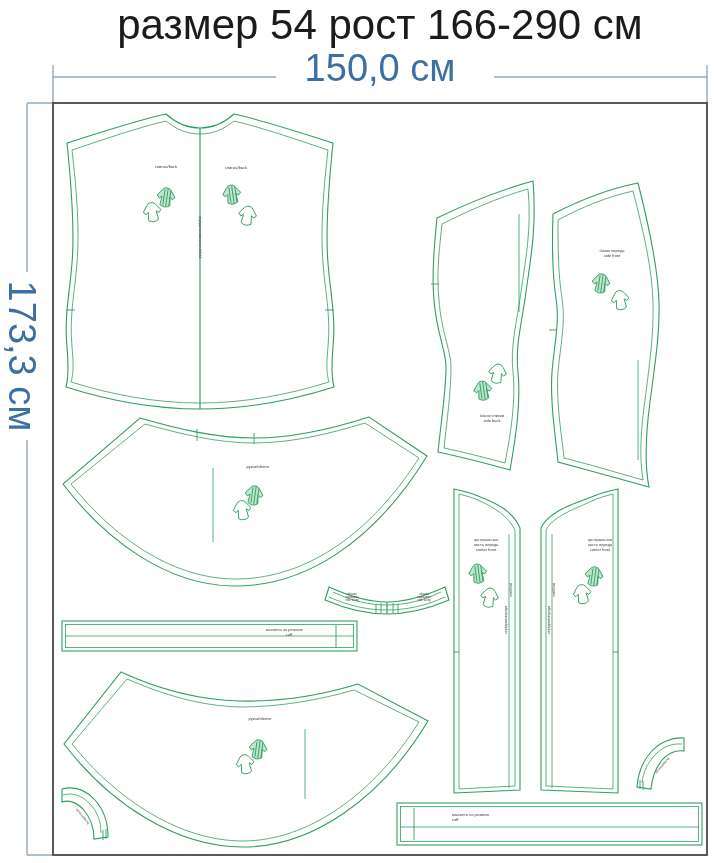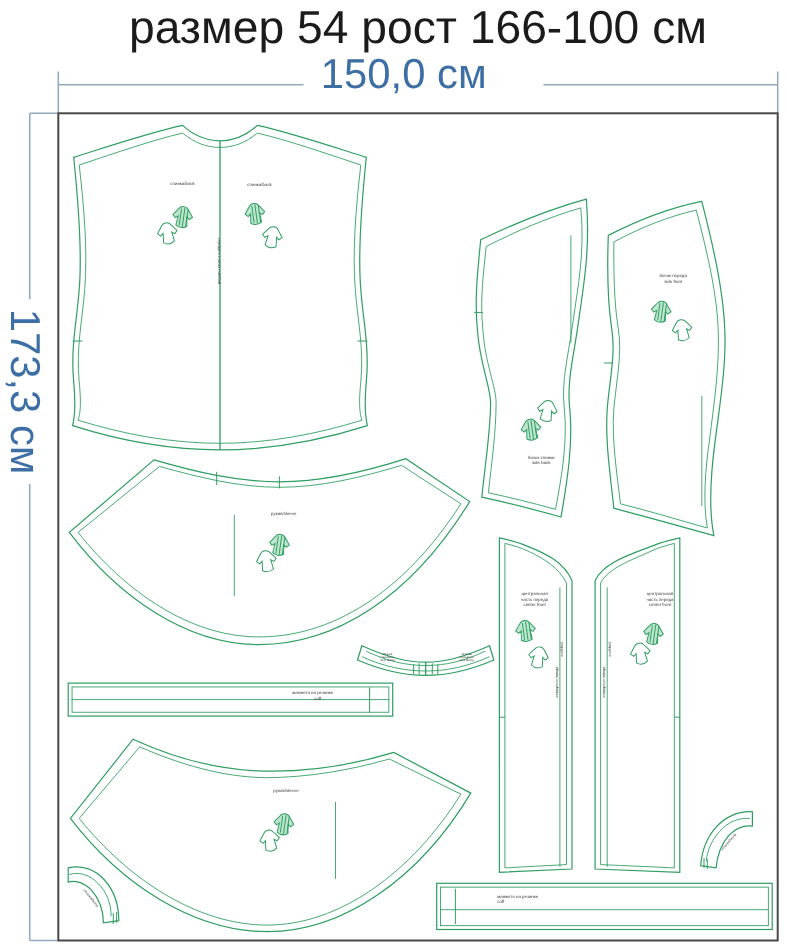--- a/index.html
+++ b/index.html
@@ -1,40 +1,40 @@
 <!DOCTYPE html>
 <html style="--pattern-green: #2f9e62; --dimension-blue: #3d6fa5; --dimension-line: #93a9c0; --frame-gray: #474747; --label-gray: #3a3a3a;"><head>
 <meta charset="utf-8">
 <style>
   html,body{margin:0;padding:0;background:#fff;}
   body{width:715px;height:863px;position:relative;font-family:"Liberation Sans",sans-serif;overflow:hidden;}
   .title{position:absolute;left:55px;top:0;width:650px;height:50px;text-align:center;
          font-size:42px;line-height:50px;color:#1b1b1b;white-space:nowrap;}
-  .dim-w{position:absolute;left:40px;top:48px;width:654px;text-align:center;
+  .dim-w{position:absolute;left:53px;top:48px;width:654px;text-align:center;
          font-size:38px;line-height:40px;color:var(--dimension-blue);}
   .dim-h{position:absolute;left:-88px;top:336px;width:220px;height:40px;text-align:center;
          font-size:38px;line-height:40px;color:var(--dimension-blue);
          transform:rotate(90deg);transform-origin:center;}
   svg{position:absolute;left:0;top:0;}
   .frame{fill:none;stroke:var(--frame-gray);stroke-width:1.8;}
   .dimline{stroke:var(--dimension-line);stroke-width:1.4;fill:none;}
   .piece{fill:#ffffff;stroke:var(--pattern-green);stroke-width:1.1;}
   .thin{fill:none;stroke:var(--pattern-green);stroke-width:0.8;}
   .mark{fill:none;stroke:var(--pattern-green);stroke-width:0.9;}
   .fold{fill:none;stroke:var(--pattern-green);stroke-width:1.2;}
   .shirtP{fill:#ffffff;stroke:var(--pattern-green);stroke-width:0.9;}
   .shirtS{fill:#bfe5cf;stroke:var(--pattern-green);stroke-width:0.9;}
   .stripe{fill:none;stroke:var(--pattern-green);stroke-width:0.9;}
   text.lbl{fill:var(--label-gray);font-size:4px;font-family:"Liberation Sans",sans-serif;}
   text.f35{font-size:3.5px;} text.f3{font-size:3px;} text.f26{font-size:2.6px;}
 </style>
 </head>
 <body>
 
-<div class="title">размер 54 рост 166-100 см</div>
+<div class="title">размер 54 рост 166-290 см</div>
 <div class="dim-w">150,0 см</div>
 <div class="dim-h">173,3 см</div>
 
 <svg width="715" height="863" viewBox="0 0 715 863">
   <defs>
     <g id="shirtP">
         <path class="shirtP" d="M5.5 7 L1 13 L3.5 15.5 L6 13.5 L5 22 Q10 25.5 15 22 L14 13.5 L16.5 15.5 L19 13 L14.5 7 Q13 4.5 10 4.5 Q7 4.5 5.5 7 Z"></path>
       </g>
     <g id="shirtS">
         <path class="shirtS" d="M5.5 7 L1 13 L3.5 15.5 L6 13.5 L5 22 Q10 25.5 15 22 L14 13.5 L16.5 15.5 L19 13 L14.5 7 Q13 4.5 10 4.5 Q7 4.5 5.5 7 Z"></path>

